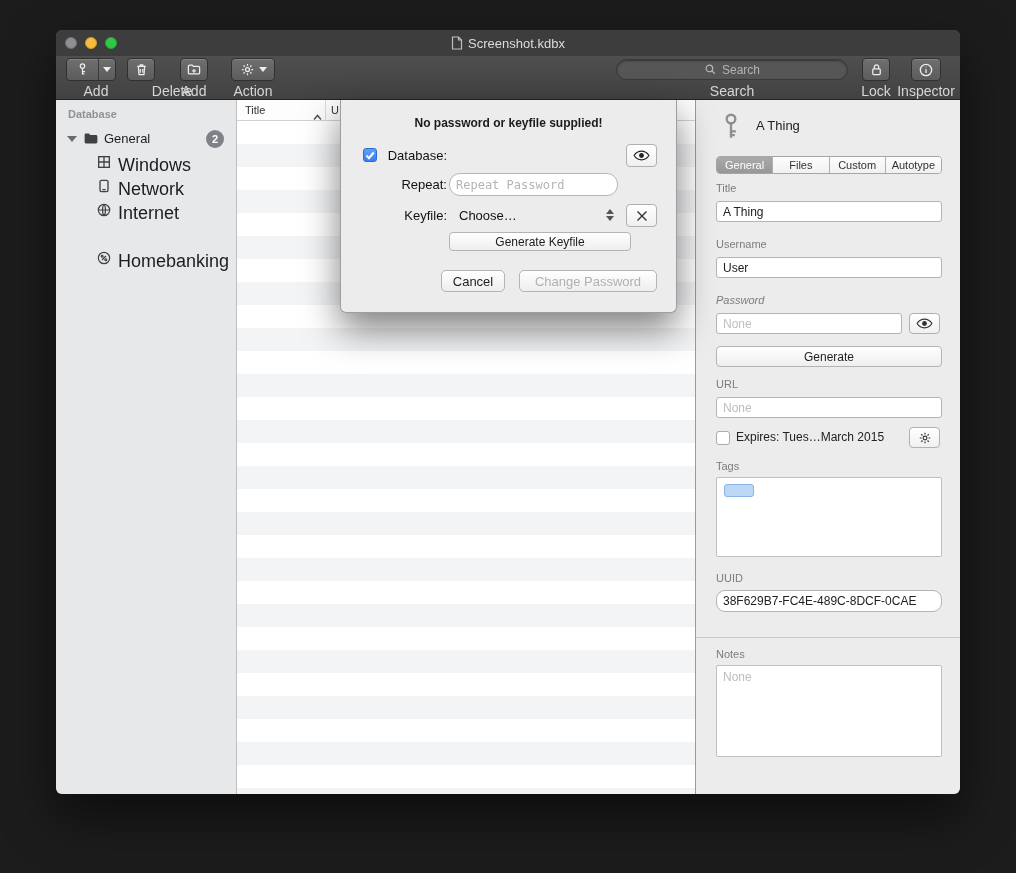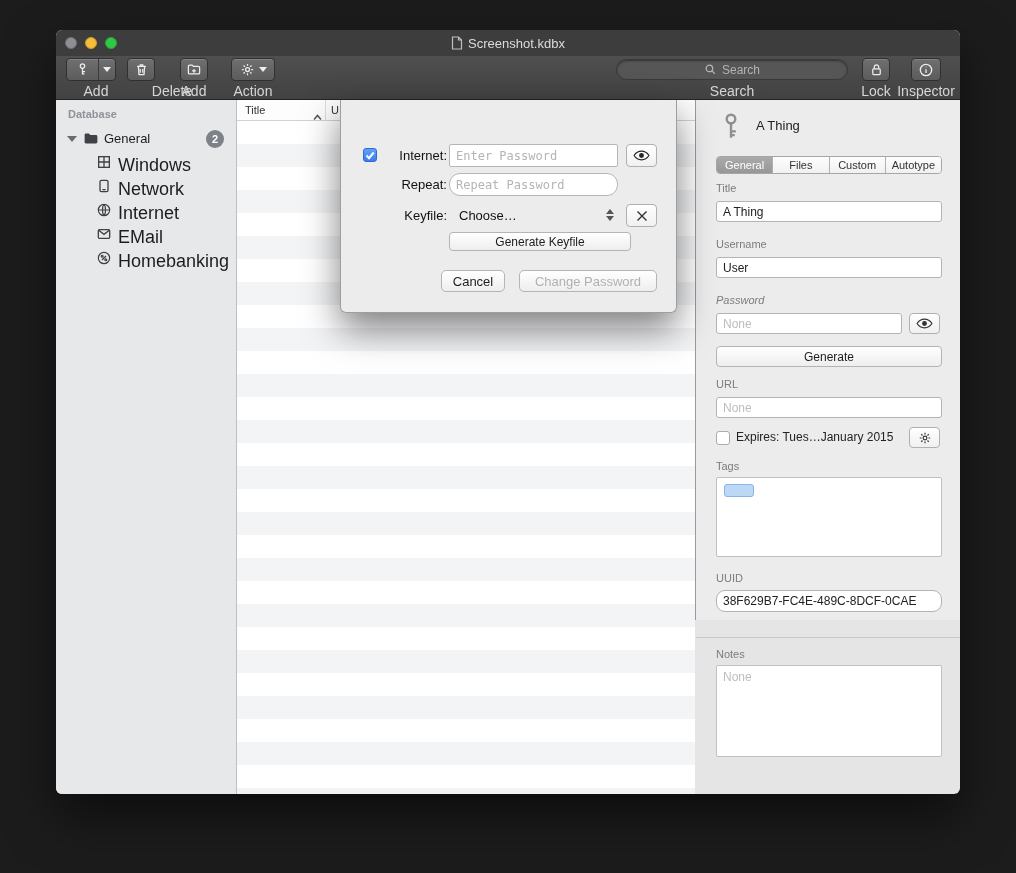--- a/index.html
+++ b/index.html
@@ -1,21 +1,21 @@
 <!DOCTYPE html>
 <html><head>
 <meta charset="utf-8">
 <style>
   *{margin:0;padding:0;box-sizing:border-box;}
   html,body{width:1016px;height:873px;}
   body{background:#1c1c1c;font-family:"Liberation Sans",sans-serif;overflow:hidden;}
   #screen{position:relative;width:1016px;height:873px;overflow:hidden;}
 
   .window{position:absolute;left:56px;top:30px;width:904px;height:764px;border-radius:6px;overflow:hidden;
-    background:#e5e5e5;box-shadow:0 22px 50px rgba(0,0,0,.55);}
+    background:#15803d;box-shadow:0 22px 50px rgba(0,0,0,.55);}
 
   
   .titlebar{position:absolute;left:0;top:0;width:100%;height:26px;background:#3d3d3d;
     display:flex;align-items:center;justify-content:center;}
   .tl{position:absolute;top:7px;width:12px;height:12px;border-radius:50%;}
   .tl-close{left:9px;background:#8e8e93;border:1px solid #6f6f74;}
   .tl-min{left:29px;background:#f6bd3b;border:1px solid #cf9a2c;}
   .tl-max{left:49px;background:#33c748;border:1px solid #27a437;}
   .win-title{color:#dcdcdc;font-size:13px;display:flex;align-items:center;gap:5px;}
   .win-title svg{display:block;}
@@ -74,21 +74,21 @@
     align-items:center;justify-content:center;gap:2px;}
   .tri-up{width:0;height:0;border-left:4px solid transparent;border-right:4px solid transparent;border-bottom:5px solid #555;}
   .tri-down{width:0;height:0;border-left:4px solid transparent;border-right:4px solid transparent;border-top:5px solid #555;}
   .push-btn{background:linear-gradient(#ffffff,#eeeeee);border:1px solid #b4b4b4;border-radius:4px;
     display:flex;align-items:center;justify-content:center;font-size:12px;color:#1d1d1f;}
   .generate-keyfile{position:absolute;left:108px;top:132px;width:182px;height:19px;}
   .sheet-cancel{position:absolute;left:100px;top:170px;width:64px;height:22px;border-radius:5px;font-size:13px;}
   .sheet-change{position:absolute;left:178px;top:170px;width:138px;height:22px;border-radius:5px;font-size:13px;color:#b1b1b1;}
 
   
-  .inspector{position:absolute;left:639px;top:70px;width:265px;height:520px;background:#ececec;border-left:1px solid #9a9a9a;}
+  .inspector{position:absolute;left:639px;top:70px;width:265px;height:694px;background:#ececec;border-left:1px solid #9a9a9a;}
   .insp-key-icon{position:absolute;left:22px;top:12px;color:#8f8f8f;}
   .insp-entry-title{position:absolute;left:60px;top:18px;font-size:13px;color:#222;}
   .segmented{position:absolute;left:20px;top:56px;width:226px;height:18px;display:flex;border:1px solid #a6a6a6;
     border-radius:4px;overflow:hidden;}
   .segment{flex:1;display:flex;align-items:center;justify-content:center;font-size:11px;color:#333;
     background:linear-gradient(#fdfdfd,#f1f1f1);border-left:1px solid #b0b0b0;}
   .segment:first-child{border-left:none;}
   .segment.selected{background:linear-gradient(#aaaaaa,#979797);color:#fff;}
   .insp-label{position:absolute;left:20px;font-size:11px;color:#7c7c7c;}
   .insp-field{position:absolute;left:20px;width:226px;height:21px;border:1px solid #b4b4b4;border-radius:3px;
@@ -223,29 +223,20 @@
       </div>
       <div class="side-item" style="top:99px;">
         <span class="side-icon">
           <svg width="16" height="16" viewBox="0 0 24 24" fill="none" stroke="currentColor" stroke-width="1.8">
               <circle cx="12" cy="12" r="8.5"></circle>
               <path d="M3.5 12h17M12 3.5c3 2.6 3 14.4 0 17M12 3.5c-3 2.6-3 14.4 0 17"></path>
             </svg>
         </span>
         <span class="side-item-label">Internet</span>
       </div>
-      <div class="side-item" style="top:123px;">
-        <span class="side-icon">
-          <svg width="16" height="16" viewBox="0 0 24 24" fill="none" stroke="currentColor" stroke-width="2">
-              <rect x="3.5" y="5.5" width="17" height="13" rx="1.5"></rect>
-              <path d="M4 6.5l8 6 8-6"></path>
-            </svg>
-        </span>
-        <span class="side-item-label">EMail</span>
-      </div>
       <div class="side-item" style="top:147px;">
         <span class="side-icon">
           <svg width="16" height="16" viewBox="0 0 24 24" fill="none" stroke="currentColor" stroke-width="1.8">
               <circle cx="12" cy="12" r="8.5"></circle>
               <path d="M9 15l6-6"></path>
               <circle cx="9.3" cy="9.3" r="1.4"></circle>
               <circle cx="14.7" cy="14.7" r="1.4"></circle>
             </svg>
         </span>
         <span class="side-item-label">Homebanking</span>
@@ -260,28 +251,28 @@
               <path d="M1 5.5L4.5 1.5L8 5.5"></path>
             </svg>
         </span>
         <span class="col-sep"></span>
         <span class="col-label" style="left:94px;">U</span>
       </div>
       <div class="list-body"></div>
     </div>
 
     <div class="sheet">
+      <div class="sheet-message">No password or keyfile supplied!</div>
 
       <span class="checkbox-on">
         <svg width="10" height="9" viewBox="0 0 10 9" fill="none" stroke="#fff" stroke-width="2">
             <path d="M1.5 4.5l2.5 2.7L8.7 1.5"></path>
           </svg>
       </span>
-      <label class="sheet-label" style="top:48px;">Internet:</label>
-      <input class="sheet-input" style="top: 44px;" placeholder="Enter Password">
+      <label class="sheet-label" style="top:48px;">Database:</label>
       <div class="mini-btn" style="top:44px;">
         <svg width="17" height="13" viewBox="0 0 24 16" fill="none" stroke="currentColor" stroke-width="1.6">
             <path d="M1.5 8S5.5 1.8 12 1.8 22.5 8 22.5 8 18.5 14.2 12 14.2 1.5 8 1.5 8z"></path>
             <circle cx="12" cy="8" r="2.6" fill="currentColor"></circle>
           </svg>
       </div>
 
       <label class="sheet-label" style="top:77px;">Repeat:</label>
       <input class="sheet-input" style="top: 73px; border-radius: 11px;" placeholder="Repeat Password">
 
@@ -333,21 +324,21 @@
             <circle cx="12" cy="8" r="2.6" fill="currentColor"></circle>
           </svg>
       </div>
 
       <div class="push-btn insp-generate">Generate</div>
 
       <div class="insp-label" style="top:278px;">URL</div>
       <input class="insp-field" style="top: 297px;" placeholder="None">
 
       <span class="checkbox-off"></span>
-      <span class="expires-label">Expires: Tues…January 2015</span>
+      <span class="expires-label">Expires: Tues…March 2015</span>
       <div class="insp-mini" style="top:327px;">
         <svg width="14" height="14" viewBox="0 0 24 24" fill="none" stroke="currentColor" stroke-width="2">
             <circle cx="12" cy="12" r="3.2"></circle>
             <path d="M12 3v3M12 18v3M3 12h3M18 12h3M5.6 5.6l2.1 2.1M16.3 16.3l2.1 2.1M18.4 5.6l-2.1 2.1M7.7 16.3l-2.1 2.1"></path>
           </svg>
       </div>
 
       <div class="insp-label" style="top:360px;">Tags</div>
       <div class="tags-box">
         <span class="tag-token"></span>

